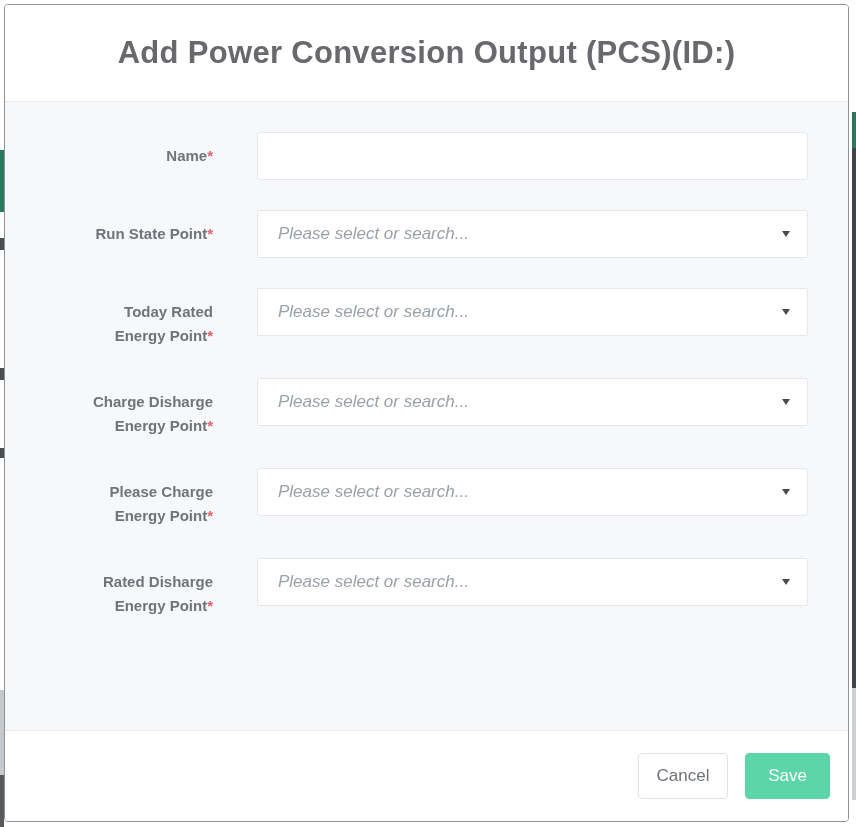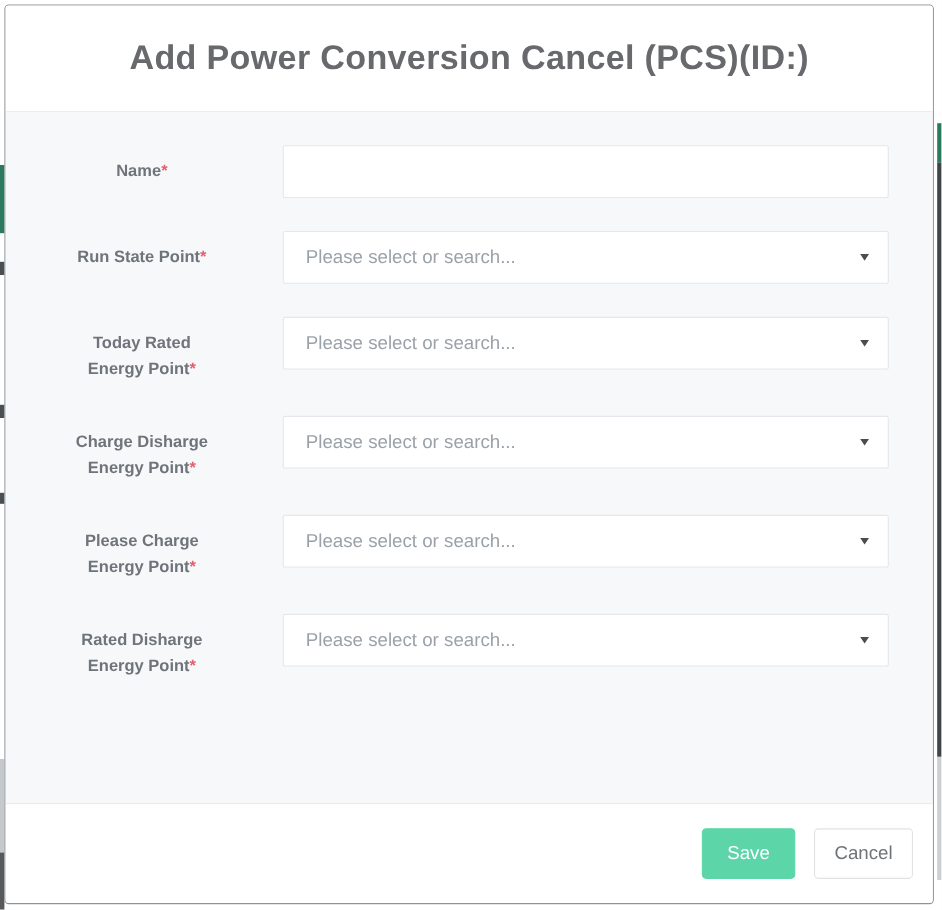--- a/index.html
+++ b/index.html
@@ -13,30 +13,30 @@
   
   .modal{position:absolute;left:4px;top:4px;width:845px;height:818px;background:#fff;
     border:1px solid #8e9398;border-radius:4px;display:flex;flex-direction:column;
     overflow:hidden;box-sizing:border-box;}
   .modal-header{flex:0 0 96px;display:flex;align-items:center;justify-content:center;
     background:#fff;border-bottom:1px solid #ebebeb;}
   .modal-title{font-size:31px;font-weight:bold;color:#67696c;letter-spacing:.3px;}
 
   .modal-body{flex:1 1 auto;background:#f7f8fa;padding:30px 40px 0 40px;box-sizing:border-box;}
   .frow{display:flex;align-items:flex-start;margin-bottom:30px;}
-  .lbl{flex:0 0 168px;margin-top:12px;line-height:24px;text-align:center;
+  .lbl{flex:0 0 168px;margin-top:12px;line-height:24px;text-align:right;
     font-size:15px;font-weight:bold;color:#6e747a;}
   .nw{white-space:nowrap;}
   .req{color:#e4606d;font-weight:bold;}
   .ctrl{flex:1 1 auto;margin-left:44px;position:relative;}
   .txt{width:100%;height:48px;box-sizing:border-box;background:#fff;border:1px solid #e4e7eb;
     border-radius:2px;padding:0 20px;font-size:17px;color:#495057;outline:none;
     font-family:"Liberation Sans", sans-serif;}
   .select{width:100%;height:48px;box-sizing:border-box;background:#fff;border:1px solid #e4e7eb;
-    border-radius:2px;display:flex;align-items:center;padding:0 20px;cursor:pointer;}
+    border-radius:2px;display:flex;align-items:center;padding:0 20px;cursor:pointer;font-style:italic;}
   .ph{font-size:17px;color:#9aa1a8;}
   .caret{position:absolute;right:18px;top:50%;margin-top:-3px;width:0;height:0;
     border-left:4.5px solid transparent;border-right:4.5px solid transparent;
     border-top:6px solid #4a4d50;}
 
   .modal-footer{flex:0 0 90px;background:#fff;border-top:1px solid #e8eaec;
     display:flex;align-items:center;justify-content:flex-end;padding-right:18px;gap:17px;}
   .btn{height:46px;border-radius:4px;font-size:17px;display:flex;align-items:center;
     justify-content:center;cursor:pointer;box-sizing:border-box;
     font-family:"Liberation Sans", sans-serif;}
@@ -59,21 +59,21 @@
 
   <div class="edge" style="left:852px;top:0;height:827px;">
     <div class="edge-seg" style="top:112px;height:36px;background:#2a7a5e;"></div>
     <div class="edge-seg" style="top:148px;height:540px;background:#3f4448;"></div>
     <div class="edge-seg" style="top:688px;height:112px;background:#cdd0d2;"></div>
   </div>
 
   <div class="modal">
 
     <div class="modal-header">
-      <div class="modal-title">Add Power Conversion Cancel (PCS)(ID:)</div>
+      <div class="modal-title">Add Power Conversion Output (PCS)(ID:)</div>
     </div>
 
     <div class="modal-body">
 
       <div class="frow">
         <div class="lbl">
           <span></span>
           <span class="nw"><span>Name</span><span class="req">*</span></span>
         </div>
         <div class="ctrl">
@@ -143,18 +143,18 @@
           <div class="select">
             <span class="ph">Please select or search...</span>
             <span class="caret"></span>
           </div>
         </div>
       </div>
 
     </div>
 
     <div class="modal-footer">
+      <div class="btn btn-cancel">Cancel</div>
       <div class="btn btn-save">Save</div>
-      <div class="btn btn-cancel">Cancel</div>
     </div>
 
   </div>
 </div>
 
 </body></html>

